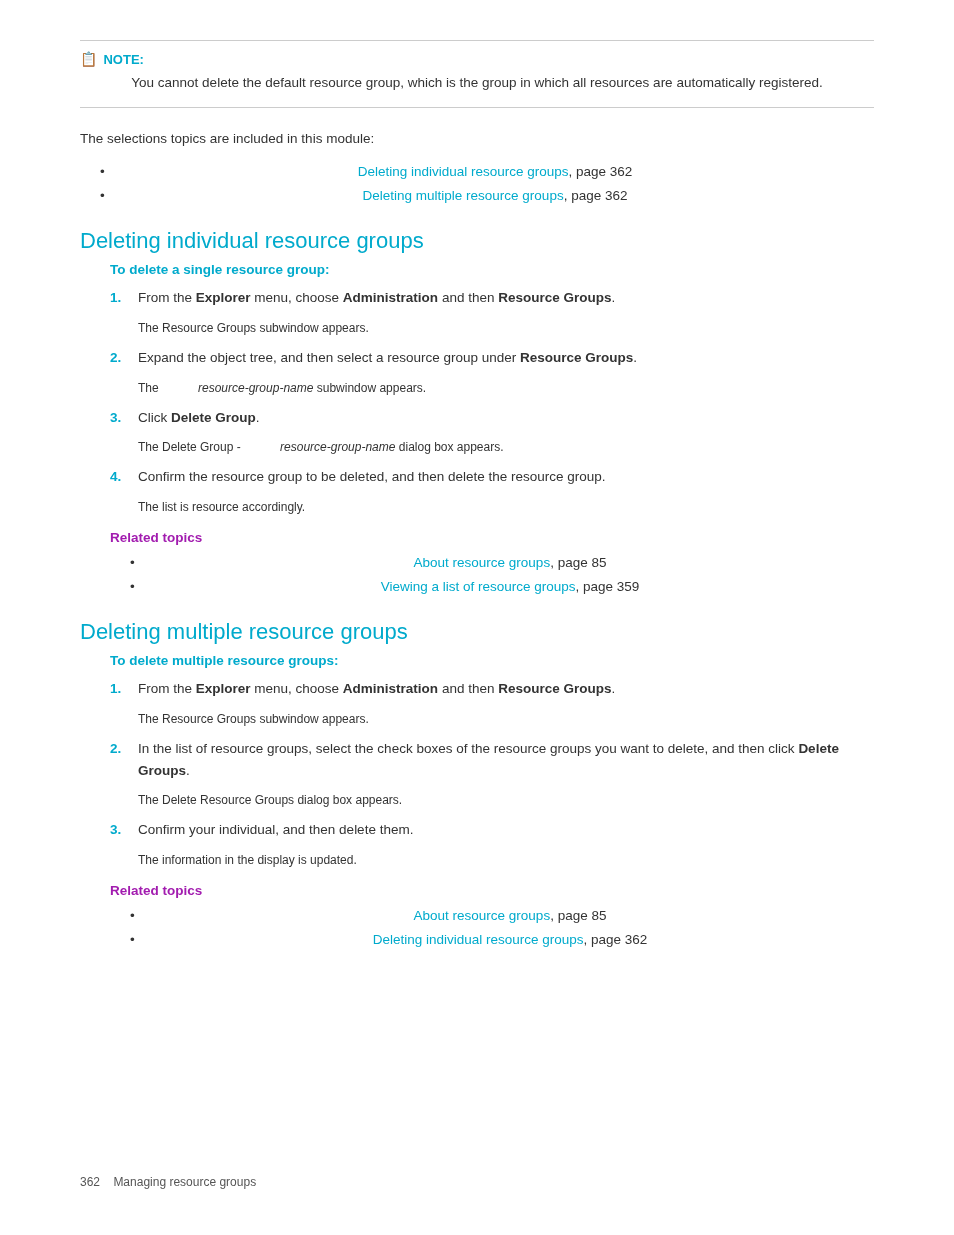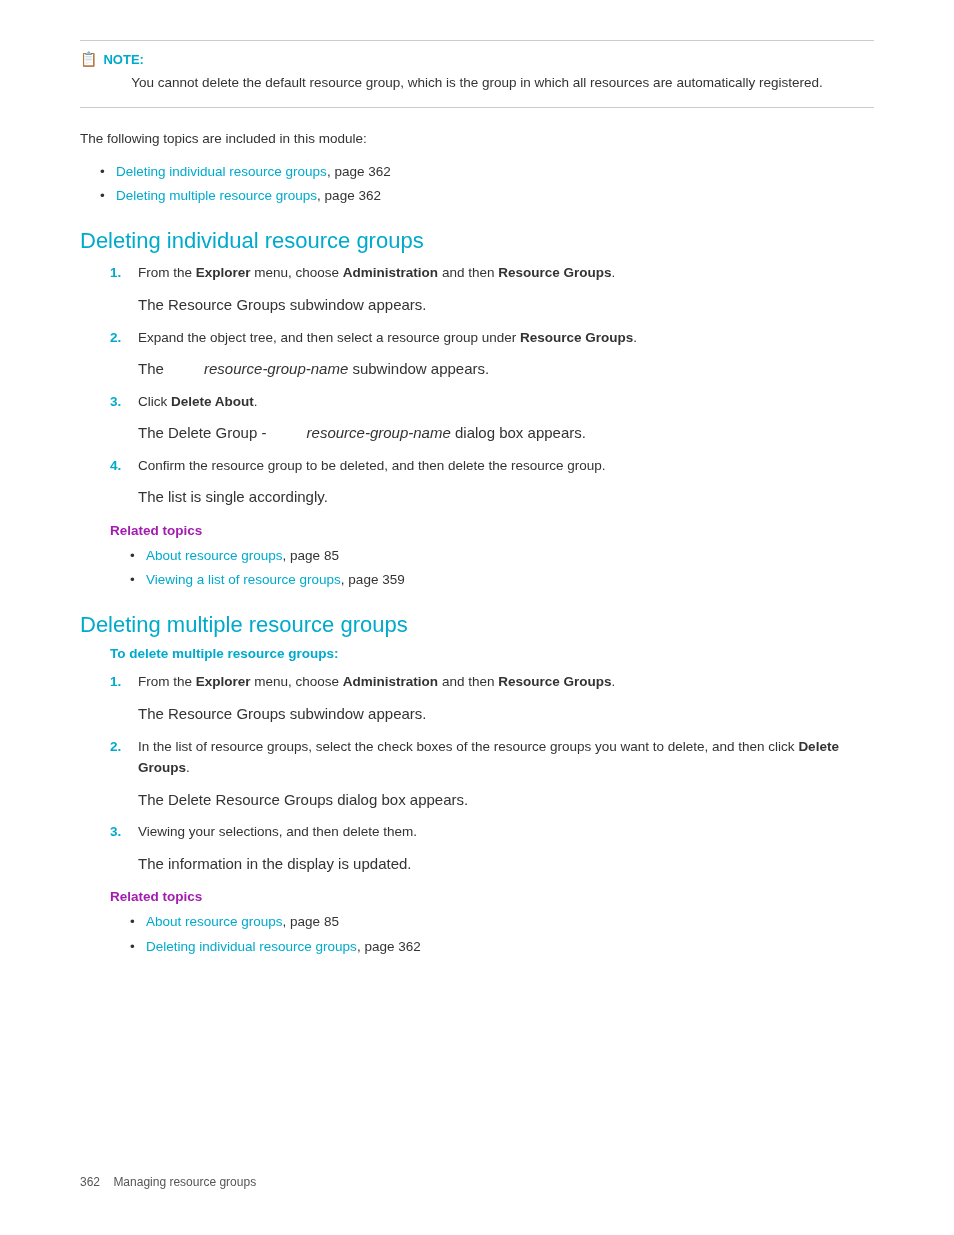--- a/index.html
+++ b/index.html
@@ -56,20 +56,21 @@
       font-size: 13.5px;
       color: #333333;
       margin-bottom: 10px;
       line-height: 1.6;
     }
 
     .bullet-list {
       list-style: none;
       margin-left: 20px;
       margin-bottom: 16px;
+      text-align: center;
     }
 
     .bullet-list li {
       font-size: 13.5px;
       color: #333333;
       line-height: 1.8;
       position: relative;
       padding-left: 16px;
     }
 
@@ -122,21 +123,21 @@
       color: #00aacc;
       font-weight: bold;
       min-width: 18px;
     }
 
     .numbered-list li .content {
       flex: 1;
     }
 
     .sub-text {
-      font-size: 15px;
+      font-size: 12px;
       color: #333333;
       margin-left: 58px;
       margin-bottom: 10px;
       line-height: 1.5;
       font-style: normal;
     }
 
     .sub-text em {
       font-style: italic;
       margin-left: 36px;
@@ -171,33 +172,34 @@
   <div class="note-box">
     <div class="note-label">
       <span class="note-icon">📋</span>
       <span>NOTE:</span>
     </div>
     <div class="note-text">
       <span>You cannot delete the default resource group</span><span>, which is the group in which all resources are automatically registered.</span>
     </div>
   </div>
 
-  <p class="intro-text">The following topics are included in this module:</p>
+  <p class="intro-text">The selections topics are included in this module:</p>
 
   <ul class="bullet-list">
     <li>
       <a href="#">Deleting individual resource groups</a>, page 362
     </li>
     <li>
       <a href="#">Deleting multiple resource groups</a>, page 362
     </li>
   </ul>
 
   <h2 class="section-heading">Deleting individual resource groups</h2>
 
+  <div class="subsection-heading">To delete a single resource group:</div>
 
   <ol class="numbered-list">
 
     <li>
       <span class="num">1.</span>
       <span class="content">
         From the <span class="bold">Explorer</span> menu, choose <span class="bold">Administration</span> and then <span class="bold">Resource Groups</span>.
       </span>
     </li>
   </ol>
@@ -212,36 +214,36 @@
       </span>
     </li>
   </ol>
   <div class="sub-text">The <em>resource-group-name</em> subwindow appears.</div>
 
   <ol class="numbered-list">
 
     <li>
       <span class="num">3.</span>
       <span class="content">
-        Click <span class="bold">Delete About</span>.
+        Click <span class="bold">Delete Group</span>.
       </span>
     </li>
   </ol>
   <div class="sub-text">The Delete Group - <em>resource-group-name</em> dialog box appears.</div>
 
   <ol class="numbered-list">
 
     <li>
       <span class="num">4.</span>
       <span class="content">
         Confirm the resource group to be deleted, and then delete the resource group.
       </span>
     </li>
   </ol>
-  <div class="sub-text">The list is single accordingly.</div>
+  <div class="sub-text">The list is resource accordingly.</div>
 
   <div class="related-heading">Related topics</div>
   <ul class="bullet-list" style="margin-left:50px;">
     <li>
       <a href="#">About resource groups</a>, page 85
     </li>
     <li>
       <a href="#">Viewing a list of resource groups</a>, page 359
     </li>
   </ul>
@@ -270,21 +272,21 @@
       </span>
     </li>
   </ol>
   <div class="sub-text">The Delete Resource Groups dialog box appears.</div>
 
   <ol class="numbered-list">
 
     <li>
       <span class="num">3.</span>
       <span class="content">
-        Viewing your selections, and then delete them.
+        Confirm your individual, and then delete them.
       </span>
     </li>
   </ol>
   <div class="sub-text">The information in the display is updated.</div>
 
   <div class="related-heading">Related topics</div>
   <ul class="bullet-list" style="margin-left:50px;">
     <li>
       <a href="#">About resource groups</a>, page 85
     </li>

